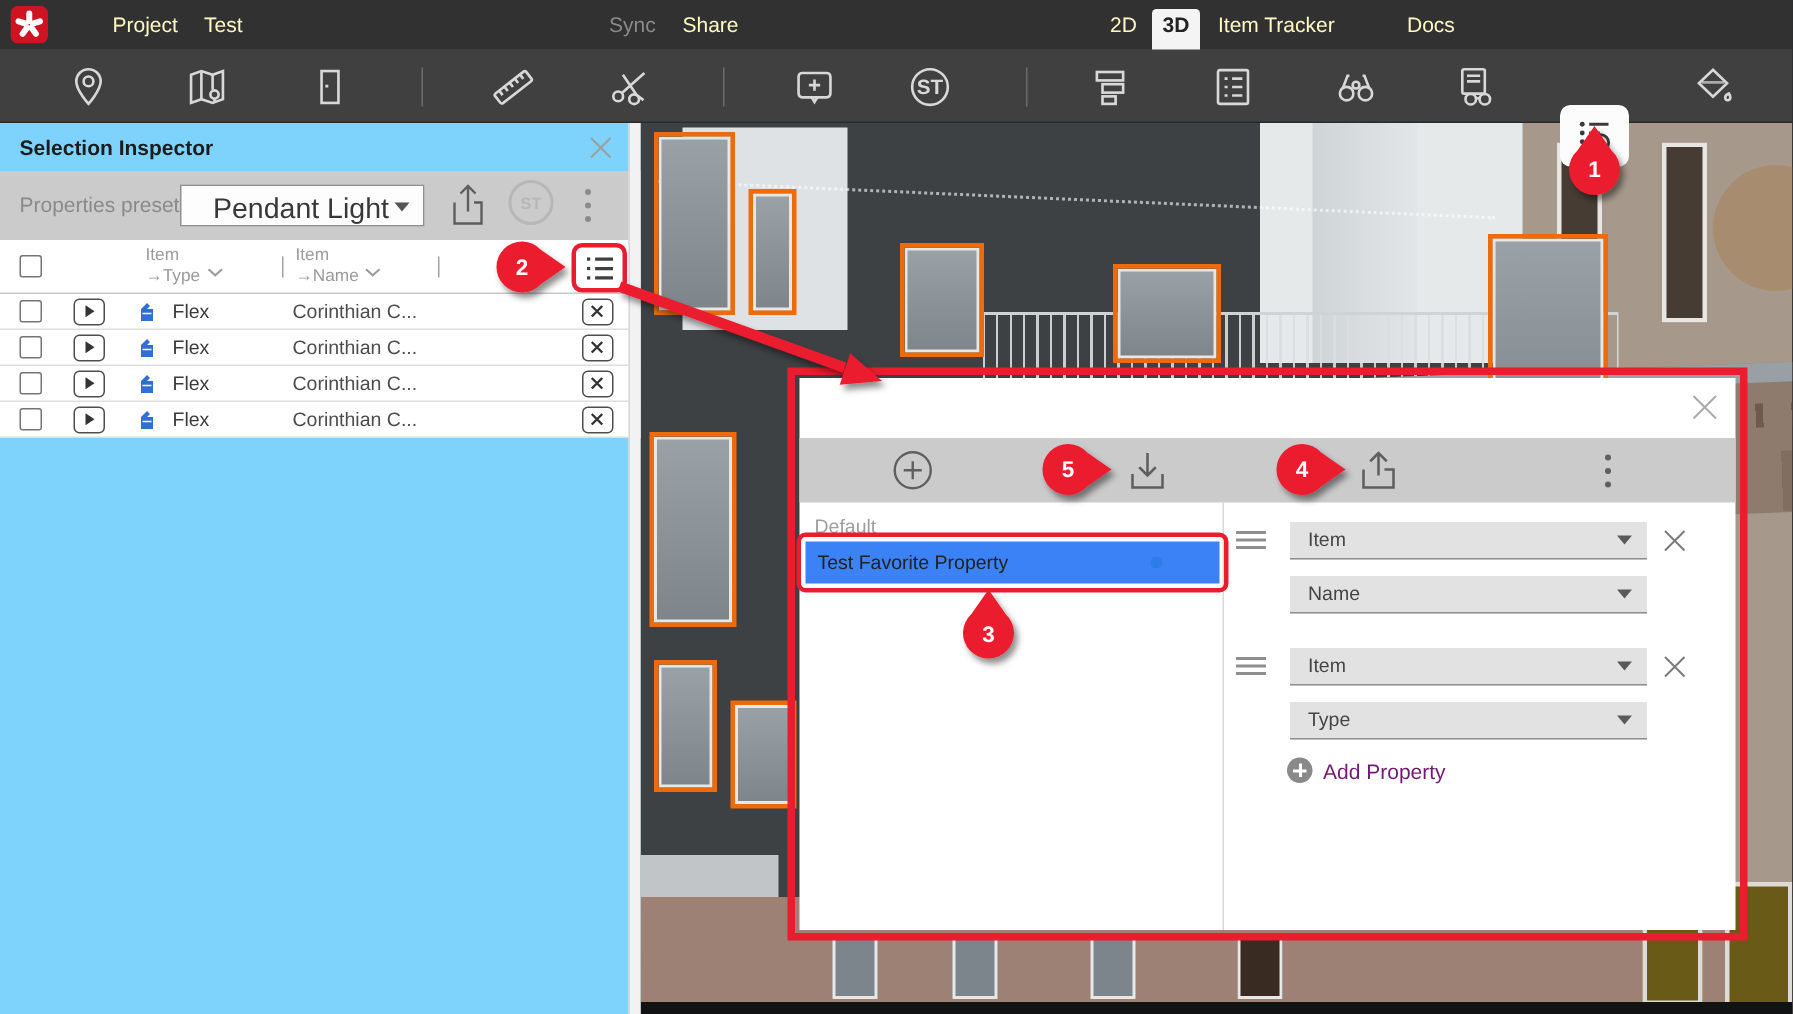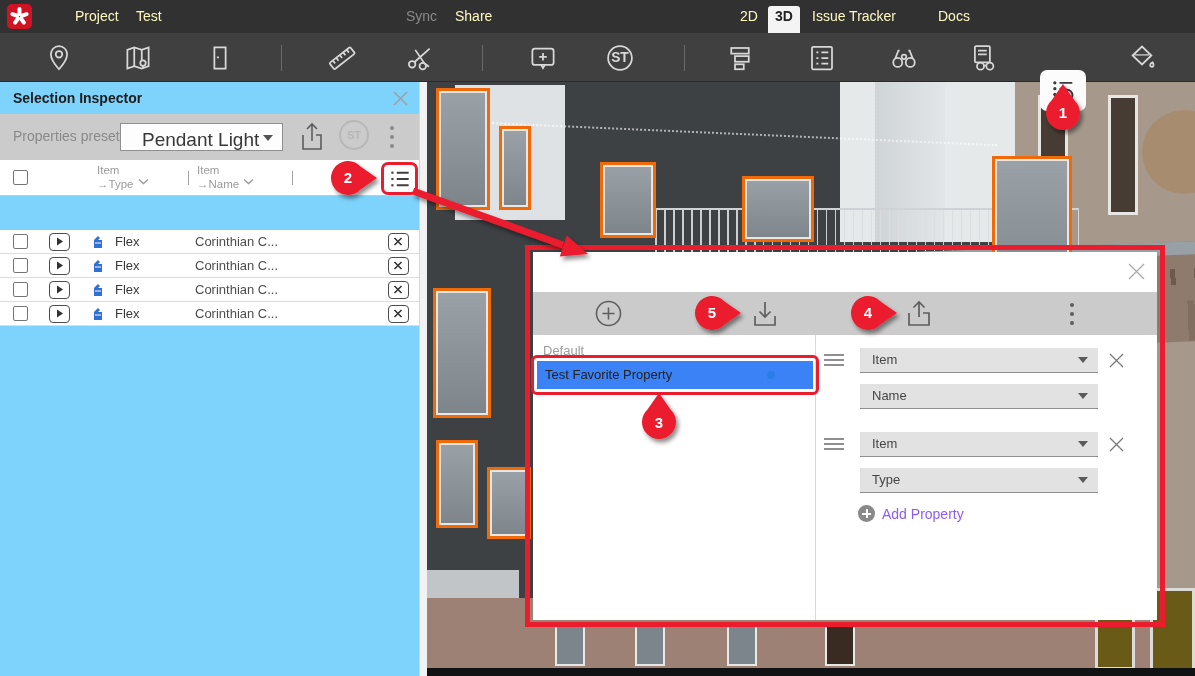--- a/index.html
+++ b/index.html
@@ -21,21 +21,21 @@
   .panel-title{position:absolute;left:13px;top:8px;font-size:14px;font-weight:bold;color:#1c1c1c;}
   .preset-row{position:absolute;left:0;top:32px;width:427px;height:46px;background:#cbcbcb;}
   .preset-label{position:absolute;left:13px;top:14px;font-size:14px;color:#8a8a8a;}
   .preset-dd{position:absolute;left:120px;top:9px;width:163px;height:28px;background:#fdfdfd;border:1px solid #8f8f8f;}
   .preset-dd .val{position:absolute;left:21px;top:5px;font-size:19px;color:#383838;}
   .caret{position:absolute;width:0;height:0;border-left:5px solid transparent;border-right:5px solid transparent;border-top:6px solid #555;}
   .hdr-row{position:absolute;left:0;top:78px;width:427px;height:36px;background:#fff;border-bottom:1px solid #c9c9c9;}
   .colhead{position:absolute;top:3px;font-size:11.5px;line-height:14px;color:#9b9b9b;}
   .hdr-pipe{position:absolute;top:11px;width:1px;height:14px;background:#a3a3a3;}
   .cb{position:absolute;width:15px;height:15px;border:1.6px solid #757575;border-radius:2px;background:#fff;}
-  .sel-rows{position:absolute;left:0;top:114px;width:427px;margin-top:34px;}
+  .sel-rows{position:absolute;left:0;top:114px;width:427px;}
   .sel-row{position:relative;width:427px;height:24px;border-bottom:1px solid #dedede;background:#fff;}
   .mini-btn{position:absolute;width:21px;height:18px;border:1.5px solid #4d4d4d;border-radius:4px;background:#fff;}
   .cell-type{position:absolute;left:115px;top:4px;font-size:13px;color:#3a3a3a;}
   .cell-name{position:absolute;left:195px;top:4px;font-size:13px;color:#4d4d4d;}
   .scrollstrip{position:absolute;left:419px;top:0;width:8px;height:594px;background:#f2f2f2;border-left:1px solid #d6d6d6;}
 
   
   .viewport{position:absolute;left:427px;top:82px;width:768px;height:594px;overflow:hidden;background:#3e4144;z-index:1;}
   .ow{position:absolute;border:3px solid #f06a0a;background:linear-gradient(180deg,#9aa2a7,#7d858b);box-shadow:inset 0 0 0 2px #e9e7e3;}
 
@@ -51,21 +51,21 @@
   .bluedot{position:absolute;left:230px;top:10px;width:8px;height:8px;border-radius:50%;background:#2b7de9;}
   .row-hl{position:absolute;left:531px;top:355px;width:288px;height:40px;border:3px solid #ea1c2d;border-radius:6px;z-index:33;}
   .dd{position:absolute;width:238px;height:25px;background:#e2e2e2;border-bottom:1px solid #8f8f8f;}
   .dd .val{position:absolute;left:12px;top:4px;font-size:13px;color:#454545;}
   .handle{position:absolute;width:20px;height:12px;border-top:2px solid #8f8f8f;border-bottom:2px solid #8f8f8f;}
   .handle:before{content:"";position:absolute;left:0;top:3px;width:20px;height:2px;background:#8f8f8f;}
   .addprop-ic{position:absolute;width:17px;height:17px;border-radius:50%;background:#898989;}
   .addprop-ic:before,.addprop-ic:after{content:"";position:absolute;background:#fff;}
   .addprop-ic:before{left:4px;top:7.5px;width:9px;height:2px;}
   .addprop-ic:after{left:7.5px;top:4px;width:2px;height:9px;}
-  .addprop-lbl{position:absolute;font-size:14px;color:#8b5cf6;}
+  .addprop-lbl{position:absolute;font-size:14px;color:#701a75;}
   .icon-x-box{position:absolute;width:37px;height:33px;border:3px solid #ea1c2d;border-radius:7px;z-index:25;}
 
   
   .annot{position:absolute;left:0;top:0;width:1195px;height:676px;z-index:40;pointer-events:none;}
   svg text.mk{font-family:"Liberation Sans",sans-serif;font-size:15px;font-weight:bold;fill:#fff;text-anchor:middle;}
   svg text.st{font-family:"Liberation Sans",sans-serif;font-size:11px;font-weight:bold;text-anchor:middle;}
 </style>
 </head>
 <body>
 
@@ -81,21 +81,21 @@
         <rect x="10.5" y="3" width="4" height="9" rx="2" transform="rotate(216 12.5 12.5)"></rect>
         <rect x="10.5" y="3" width="4" height="9" rx="2" transform="rotate(288 12.5 12.5)"></rect>
       </g>
     </svg>
     <div class="mitem" style="left:75px;">Project</div>
     <div class="mitem" style="left:136px;">Test</div>
     <div class="mitem" style="left:406px;color:#8a8a8a;">Sync</div>
     <div class="mitem" style="left:455px;">Share</div>
     <div class="mitem" style="left:740px;">2D</div>
     <div class="tab3d" style="left:768px;">3D</div>
-    <div class="mitem" style="left:812px;">Issue Tracker</div>
+    <div class="mitem" style="left:812px;">Item Tracker</div>
     <div class="mitem" style="left:938px;">Docs</div>
   </div>
 
   <div class="toolbar">
     <svg class="tb-ic" style="left:44px;" viewBox="0 0 24 24" fill="none" stroke="#d8d8d8" stroke-width="1.4">
       <path d="M12 2.5C8.4 2.5 5.5 5.4 5.5 9c0 4.8 6.5 12 6.5 12s6.5-7.2 6.5-12c0-3.6-2.9-6.5-6.5-6.5Z"></path>
         <circle cx="12" cy="9" r="2.6"></circle>
     </svg>
     <svg class="tb-ic" style="left:123px;" viewBox="0 0 24 24" fill="none" stroke="#d8d8d8" stroke-width="1.4">
       <path d="M3.5 5.5 9 3.5l6 2 5.5-2v15l-5.5 2-6-2-5.5 2Z"></path>

